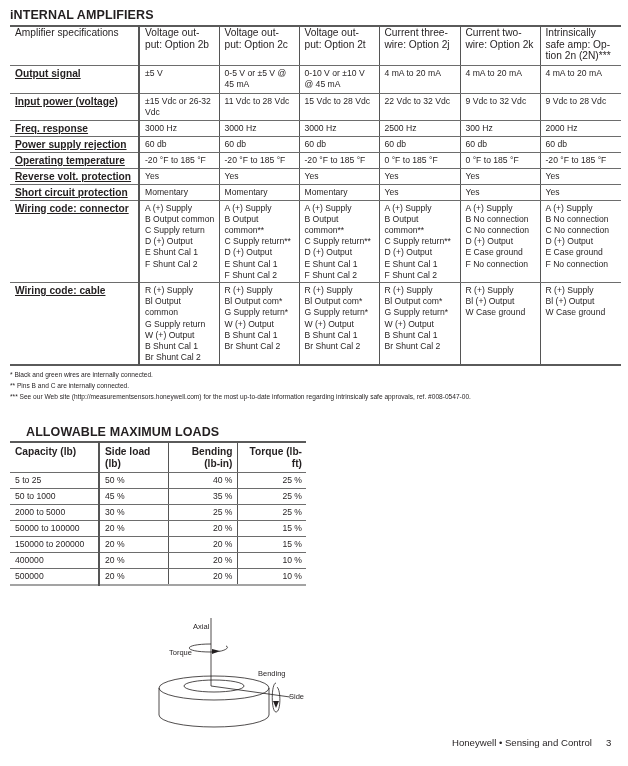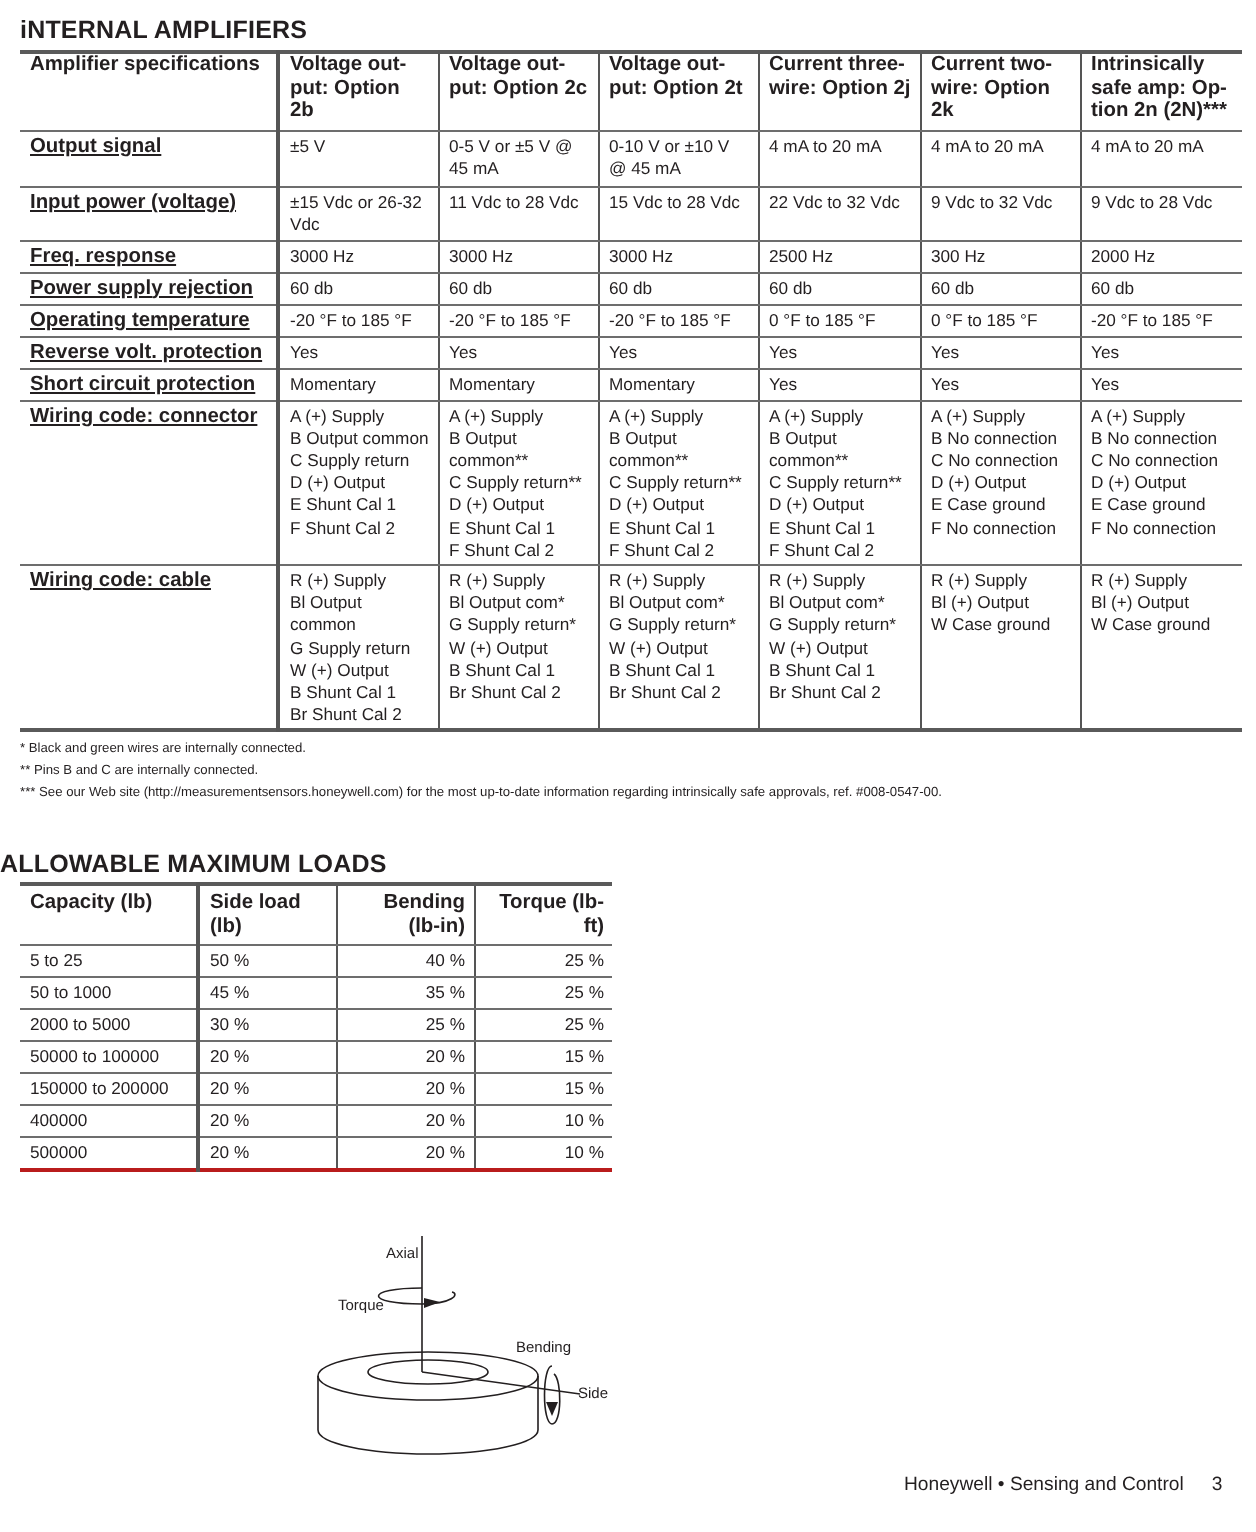--- a/index.html
+++ b/index.html
@@ -14,35 +14,35 @@
   table.spec {
     position: absolute; left: 10px; top: 25px; width: 611px;
     border-collapse: collapse; table-layout: fixed;
     border-top: 2px solid #5a5a5a; border-bottom: 2px solid #5a5a5a;
   }
   table.spec td, table.spec th {
     border-bottom: 1px solid #6d6d6d; padding: 2px 4px 1px 5px;
     vertical-align: top; font-size: 8.6px; line-height: 11px; text-align: left;
   }
   table.spec th {
-    font-weight: bold; font-size: 10.2px; line-height: 11.5px; padding-top: 0; padding-bottom: 3px;
+    font-weight: normal; font-size: 10.2px; line-height: 11.5px; padding-top: 0; padding-bottom: 3px;
   }
   table.spec td.rl {
     font-weight: bold; font-size: 10.2px; line-height: 12px; padding-left: 5px; text-decoration: underline;
   }
   table.spec .sep { border-left: 1px solid #555; }
   table.spec .lab-sep { border-right: 2px solid #555; }
   table.spec td.lines div { line-height: 11.2px; }
 
   .footnotes { position: absolute; left: 10px; top: 369px; font-size: 6.6px; line-height: 11px; color: #231f20; }
 
   table.loads {
     position: absolute; left: 10px; top: 441px; width: 296px;
     border-collapse: collapse; table-layout: fixed;
-    border-top: 2px solid #5a5a5a; border-bottom: 2px solid #b91c1c;
+    border-top: 2px solid #5a5a5a; border-bottom: 2px solid #a3a3a3;
   }
   table.loads th {
     font-weight: bold; font-size: 10.2px; line-height: 11.5px; text-align: left;
     padding: 3px 4px 3px 5px; border-bottom: 1px solid #6d6d6d; vertical-align: top;
   }
   table.loads td {
     font-size: 8.6px; line-height: 11px; padding: 2px 4px 2px 5px; border-bottom: 1px solid #6d6d6d;
   }
   table.loads .sep { border-left: 1px solid #555; text-align: right; }
   table.loads .lab-sep { border-right: 2px solid #555; }
@@ -241,21 +241,21 @@
     </tr>
   </tbody>
 </table>
 
 <div class="footnotes">
   <div>* Black and green wires are internally connected.</div>
   <div>** Pins B and C are internally connected.</div>
   <div>*** See our Web site (http://measurementsensors.honeywell.com) for the most up-to-date information regarding intrinsically safe approvals, ref. #008-0547-00.</div>
 </div>
 
-<div class="section-title" style="left:0; top:425px;">ALLOWABLE MAXIMUM LOADS</div>
+<div class="section-title" style="left:26px; top:425px;">ALLOWABLE MAXIMUM LOADS</div>
 
 <table class="loads">
   <colgroup>
       <col style="width:89px">
       <col style="width:69px">
       <col style="width:69px">
       <col style="width:69px">
     </colgroup>
   <thead>
     <tr>

